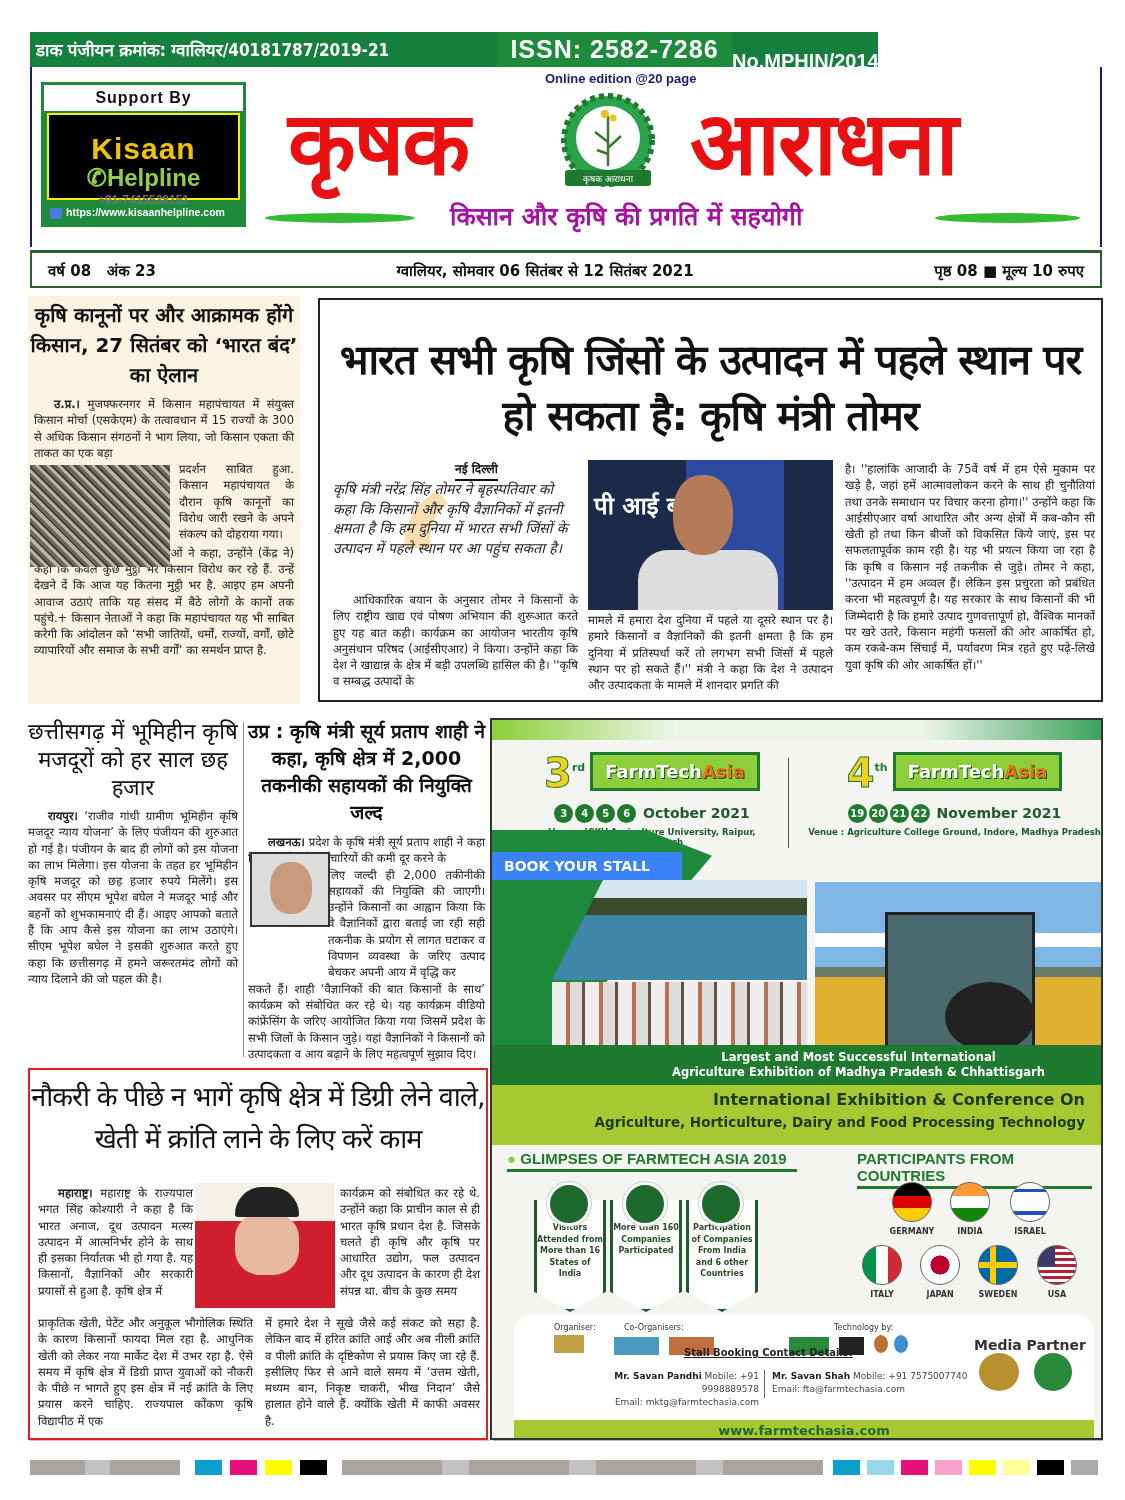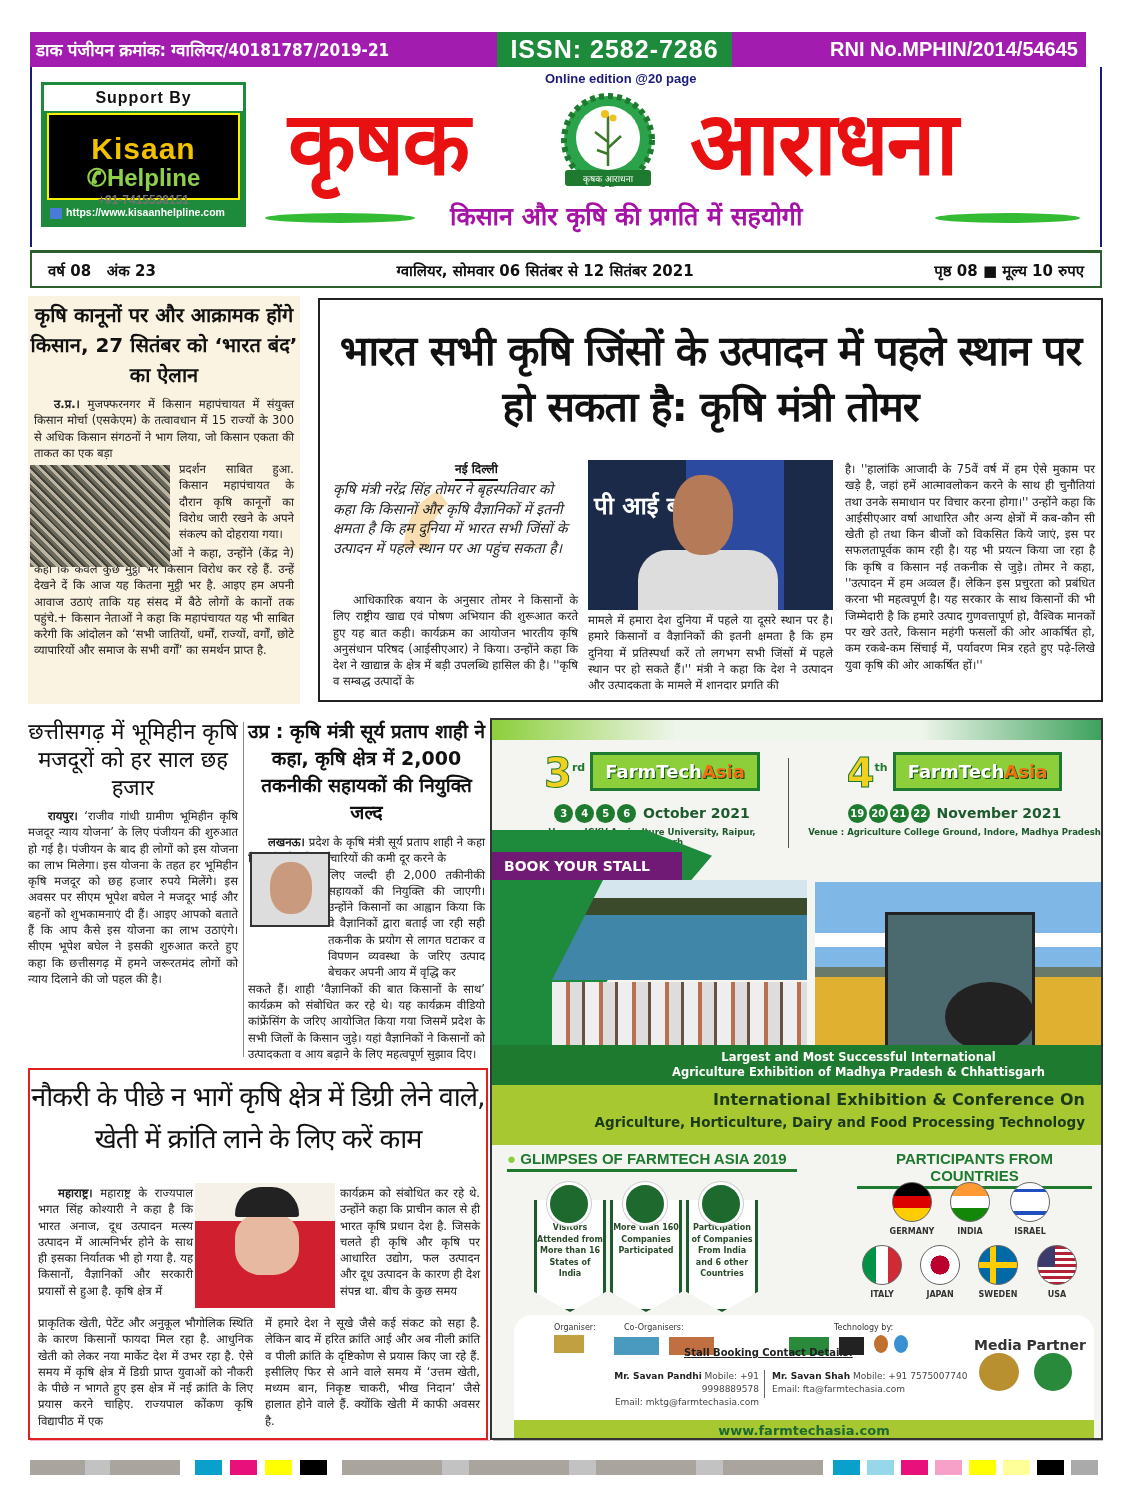--- a/index.html
+++ b/index.html
@@ -1,19 +1,19 @@
 <!DOCTYPE html>
 <html><head>
 <meta charset="utf-8">
 <style>
 *{box-sizing:border-box;margin:0;padding:0}
 body{width:1125px;height:1500px;background:#fff;font-family:"DejaVu Sans","Liberation Sans",sans-serif;position:relative;overflow:hidden;color:#111}
 .abs{position:absolute}
 
-#topband{left:30px;top:32px;width:1056px;height:35px;background:#a21caf;display:flex;align-items:center;color:#fff}
+#topband{left:30px;top:32px;width:848px;height:35px;background:#15803d;display:flex;align-items:center;color:#fff}
 #topband .reg{flex:0 0 467px;font-size:17px;font-weight:bold;padding-left:6px;font-family:"DejaVu Sans Condensed","DejaVu Sans",sans-serif}
 #topband .issn{flex:0 0 235px;height:35px;background:#1e8a3c;display:flex;align-items:center;justify-content:center;font-size:25px;font-weight:bold;letter-spacing:1px;font-family:"Liberation Sans",sans-serif}
 #topband .rni{flex:1;text-align:right;padding-right:8px;font-size:20px;font-weight:bold;font-family:"Liberation Sans",sans-serif}
 #mast{left:30px;top:67px;width:1072px;height:180px;border-left:2px solid #1a1a7a;border-right:2px solid #1a1a7a}
 #online{left:545px;top:71px;font-size:13px;font-weight:bold;color:#1a1a7a;font-family:"Liberation Sans",sans-serif}
 #support{left:41px;top:82px;width:205px;height:145px;border:3px solid #1e8a3c;background:#1e8a3c}
 #support .sb{height:26px;background:#fff;text-align:center;font:bold 16px "Liberation Sans",sans-serif;line-height:26px;letter-spacing:1px}
 #support .kh{margin:2px 3px;height:87px;background:#000;border:2px solid #ffee00;text-align:center;padding-top:18px}
 #support .k1{font:bold 30px "Liberation Sans",sans-serif;color:#f2c200;line-height:32px;letter-spacing:1px}
 #support .k2{font:bold 24px "Liberation Sans",sans-serif;color:#8ed04a;line-height:26px}
@@ -27,21 +27,21 @@
 .swoosh{height:10px;border-radius:50%;background:#33bb33}
 #datebar{left:30px;top:250px;width:1072px;height:38px;border:2px solid #2d5f2d;border-top:3px solid #2d5f2d;display:flex;align-items:center;justify-content:space-between;padding:0 16px;font:bold 15px "DejaVu Sans",sans-serif}
 
 #a1{left:28px;top:296px;width:272px;height:408px;background:#fbf3e2}
 #a1 h2{font:bold 20px "DejaVu Sans",sans-serif;text-align:center;line-height:30px;padding-top:4px}
 .body{font:11.5px "DejaVu Sans",sans-serif;line-height:16.3px;text-align:justify;color:#222}
 .body b{font-weight:bold}
 #a1img{left:30px;top:465px;width:140px;height:102px;background:repeating-linear-gradient(45deg,#6a6a5c 0 3px,#b9b3a0 3px 6px,#44413a 6px 8px)}
 
 #main{left:318px;top:298px;width:785px;height:404px;border:2px solid #222}
-#main h1{font:bold 41px "DejaVu Sans",sans-serif;text-align:center;line-height:56px;margin-top:23px;letter-spacing:-1px}
+#main h1{font:bold 41px "DejaVu Sans",sans-serif;text-align:center;line-height:56px;margin-top:32px;letter-spacing:-1px}
 #dateline{left:455px;top:460px;font:bold 12px "DejaVu Sans",sans-serif;border-bottom:2px solid #111;padding-bottom:2px}
 #quote{left:333px;top:480px;width:245px;font:italic 14px "DejaVu Sans",sans-serif;line-height:19.5px;color:#222}
 #quotemark{left:390px;top:470px;font:bold 200px "DejaVu Serif",serif;color:#f6c980;opacity:.6;line-height:1}
 #tomar{left:588px;top:460px;width:245px;height:150px;background:linear-gradient(90deg,#1c2a4a 0 40%,#2c4aa0 40% 80%,#1c2a4a 80%)}
 #tomar .face{position:absolute;left:85px;top:15px;width:60px;height:80px;border-radius:45%;background:#b57a58}
 #tomar .shirt{position:absolute;left:50px;top:90px;width:140px;height:60px;background:#ddd;border-radius:30px 30px 0 0}
 #tomar .pi{position:absolute;left:6px;top:28px;color:#fff;font:bold 24px "DejaVu Sans",sans-serif}
 
 #a3{left:28px;top:718px;width:210px;height:345px}
 #a3 h2{font:22px "DejaVu Sans",sans-serif;text-align:center;line-height:28px;font-weight:normal}
@@ -57,21 +57,21 @@
 #kosh .cap{position:absolute;left:40px;top:4px;width:64px;height:30px;background:#222;border-radius:40px 40px 4px 4px}
 #kosh .f{position:absolute;left:40px;top:30px;width:64px;height:62px;border-radius:40%;background:#e6b9a0}
 
 #ad{left:490px;top:718px;width:613px;height:722px;border:2px solid #333;background:#f4f4f0;overflow:hidden}
 .farmlogo{display:inline-block;border:3px solid #1e7a2e;background:#8ccf3a;color:#fff;font:bold 18px "DejaVu Sans",sans-serif;padding:6px 12px;text-shadow:1px 1px 0 #0a4a14}
 .farmlogo .a{color:#f07010}
 .ord{font:bold 40px "DejaVu Sans",sans-serif;color:#f0d020;-webkit-text-stroke:1px #1e7a2e;vertical-align:middle}
 .dot{display:inline-block;width:19px;height:19px;border-radius:50%;background:#1e7a2e;color:#fff;font:bold 10px "DejaVu Sans",sans-serif;line-height:19px;text-align:center;margin-right:2px}
 .month{font:bold 14px "DejaVu Sans",sans-serif;color:#1e5a2e;vertical-align:middle}
 .venue{font:bold 8.5px "DejaVu Sans",sans-serif;color:#1e5a2e;margin-top:4px}
-#bookstall{left:0;top:132px;width:190px;height:28px;background:#701a75;color:#fff;font:bold 14px "DejaVu Sans",sans-serif;line-height:28px;padding-left:12px}
+#bookstall{left:0;top:132px;width:190px;height:28px;background:#3b82f6;color:#fff;font:bold 14px "DejaVu Sans",sans-serif;line-height:28px;padding-left:12px}
 #greenwedge{left:0;top:110px;width:220px;height:215px;background:#1e8a3c;clip-path:polygon(0 0,70% 0,100% 12%,60% 60%,30% 100%,0 100%)}
 #dam{left:60px;top:160px;width:255px;height:100px;background:linear-gradient(180deg,#d6e6ee 0 18%,#3a4a2a 18% 35%,#3f86a8 35%);clip-path:polygon(20% 0,100% 0,100% 100%,0 100%)}
 #cows{left:60px;top:262px;width:255px;height:70px;background:repeating-linear-gradient(90deg,#eee 0 14px,#b87050 14px 18px,#ddd 18px 30px,#6a5040 30px 33px)}
 #tractor{left:323px;top:162px;width:290px;height:170px;background:linear-gradient(180deg,#7fb7e6 0 30%,#fff 30% 38%,#7fb7e6 38% 50%,#6a7a6a 50% 56%,#e0b030 56%)}
 #tractor .body{position:absolute;left:70px;top:30px;width:150px;height:140px;background:#4a6a70;border:3px solid #222}
 #tractor .wh{position:absolute;left:130px;top:100px;width:90px;height:70px;border-radius:50%;background:#222}
 #greenband{left:0;top:325px;width:613px;height:40px;background:#1e7a2e;color:#fff;font:bold 11.5px "DejaVu Sans",sans-serif;text-align:center;line-height:15px;padding:5px 0 0 120px}
 #limeband{left:0;top:365px;width:613px;height:60px;background:#a8c832;text-align:right;padding:2px 20px 0 0}
 #limeband .l1{font:bold 16px "DejaVu Sans",sans-serif;color:#1a3a1a;line-height:26px}
 #limeband .l2{font:bold 13.5px "DejaVu Sans",sans-serif;color:#1a3a1a;line-height:18px}
@@ -214,21 +214,21 @@
     </div>
   <div id="greenband" class="abs">
     <div>Largest and Most Successful International</div>
     <div>Agriculture Exhibition of Madhya Pradesh &amp; Chhattisgarh</div>
   </div>
   <div id="limeband" class="abs">
     <div class="l1">International Exhibition &amp; Conference On</div>
     <div class="l2">Agriculture, Horticulture, Dairy and Food Processing Technology</div>
   </div>
   <div class="abs sechead" style="left:15px;top:430px;width:290px"><span style="color:#8ccf3a">●</span> <span>GLIMPSES OF FARMTECH ASIA 2019</span></div>
-  <div class="abs sechead" style="left:365px;top:430px;width:235px;text-align:center">PARTICIPANTS FROM COUNTRIES</div>
+  <div class="abs sechead" style="left:365px;top:430px;width:235px;text-align:left">PARTICIPANTS FROM COUNTRIES</div>
 
   <div class="gl" style="left:42px;top:480px">Visitors Attended from More than 16 States of India</div>
   <div class="glic" style="left:55px;top:462px"></div>
   <div class="gl" style="left:118px;top:480px">More than 160 Companies Participated</div>
   <div class="glic" style="left:131px;top:462px"></div>
   <div class="gl" style="left:194px;top:480px">Participation of Companies From India and 6 other Countries</div>
   <div class="glic" style="left:207px;top:462px"></div>
 
   <div class="flag" style="left:400px;top:462px;background:linear-gradient(#000 0 33%,#d00 33% 66%,#fc0 66%)"></div>
   <div class="flag" style="left:458px;top:462px;background:linear-gradient(#f93 0 33%,#fff 33% 66%,#138808 66%)"></div>

